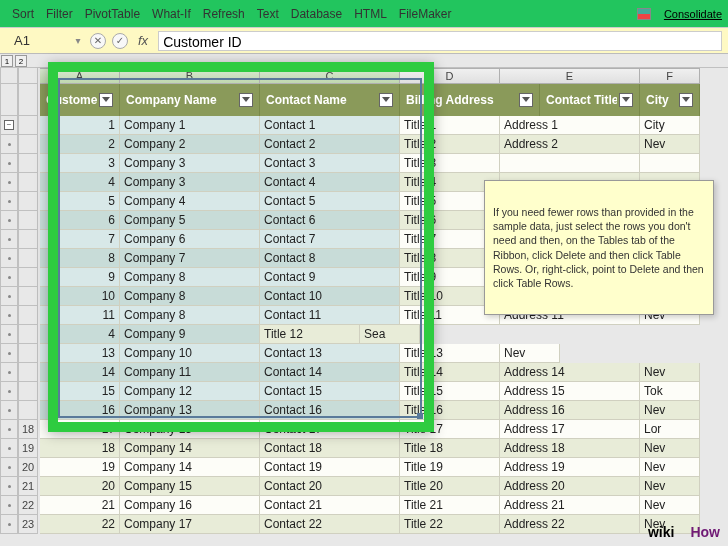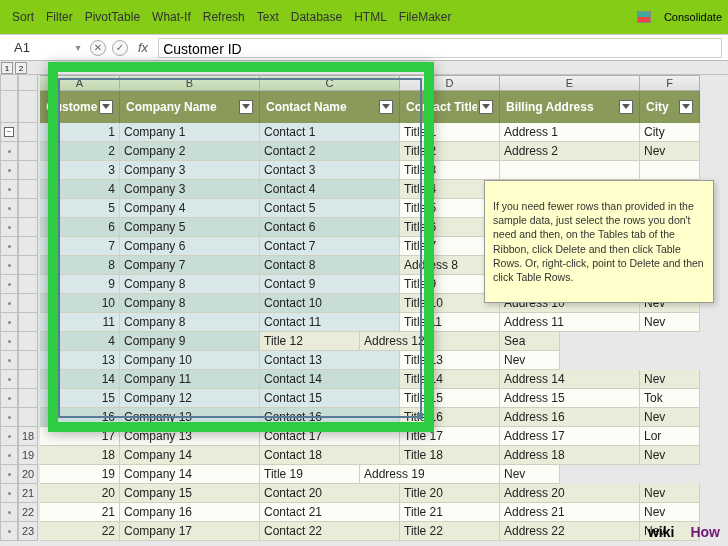--- a/index.html
+++ b/index.html
@@ -1,23 +1,23 @@
 <!DOCTYPE html>
 <html><head>
 <meta charset="utf-8">
 <style>
 * { box-sizing: border-box; margin: 0; padding: 0; font-family: Arial, sans-serif; }
 body { background: #e8e8e8; width: 728px; height: 546px; overflow: hidden; position: relative; }
 
-.toolbar { display: flex; align-items: center; padding: 2px 6px; background: #84cc16; font-size: 12px; gap: 2px; border-bottom: 1px solid #ccc; height: 35px; }
+.toolbar { display: flex; align-items: center; padding: 2px 6px; background: #22c55e; font-size: 12px; gap: 2px; border-bottom: 1px solid #ccc; height: 28px; }
 .toolbar-item { padding: 1px 6px; color: #333; cursor: pointer; }
-.consolidate { margin-left: auto; display: flex; align-items: center; gap: 13px; font-size: 11px; }
+.consolidate { margin-left: auto; display: flex; align-items: center; gap: 13px; font-size: 11px; text-decoration: underline; }
 .consolidate-icon { width: 14px; height: 12px; background: linear-gradient(to bottom, #4a9 50%, #e44 50%); border: 1px solid #888; }
 
-.formula-bar { display: flex; align-items: center; padding: 3px 6px; background: #ffffff; height: 26px; gap: 6px; border-bottom: 1px solid #bbb; }
+.formula-bar { display: flex; align-items: center; padding: 3px 6px; background: #fef9c3; height: 26px; gap: 6px; border-bottom: 1px solid #bbb; }
 .cell-ref { width: 60px; font-size: 13px; color: #333; padding-left: 8px; }
 .fb-sep { width: 12px; height: 20px; display: flex; align-items: center; justify-content: center; color: #888; font-size: 10px; }
 .fb-icon { width: 16px; height: 16px; border-radius: 50%; display: flex; align-items: center; justify-content: center; font-size: 10px; color: #666; border: 1px solid #aaa; background: #f8f8f8; }
 .fx-label { font-style: italic; font-size: 13px; color: #555; padding: 0 4px; }
 .formula-input { flex: 1; font-size: 14px; padding: 2px 4px; background: #fff; border: 1px solid #ccc; height: 20px; }
 
 .outline-bar { display: flex; height: 14px; background: #e8e8e8; border-bottom: 1px solid #c0c0c0; }
 .outline-btn { width: 12px; height: 12px; border: 1px solid #999; background: #f0f0f0; font-size: 8px; display: flex; align-items: center; justify-content: center; margin: 1px; }
 
 .sheet-wrap { position: relative; display: flex; height: calc(100% - 60px); }
@@ -44,21 +44,21 @@
 .td-cell { font-size: 12px; color: #222; display: flex; align-items: center; padding: 0 4px; border-right: 1px solid #d0d0c0; border-bottom: 1px solid #d0d0c0; background: #fdfdf8; overflow: hidden; white-space: nowrap; }
 .data-row:nth-child(even) .td-cell { background: #e8ecd8; }
 .td-cell.num { justify-content: flex-end; }
 .td-cell.sel { background: #d8e8e8 !important; }
 .data-row:nth-child(even) .td-cell.sel { background: #c8dcd8 !important; }
 
 .green-box { position: absolute; border: 10px solid #2ecc40; pointer-events: none; z-index: 50; top: 62px; left: 48px; width: 386px; height: 370px; box-shadow: 0 2px 12px rgba(0,0,0,0.3); }
 .sel-border { position: absolute; border: 2px solid #5a7a9a; pointer-events: none; z-index: 30; top: 78px; left: 58px; width: 364px; height: 340px; }
 .sel-handle { position: absolute; width: 6px; height: 6px; background: #5a7a9a; right: -3px; bottom: -3px; }
 
-.tooltip { position: absolute; top: 180px; left: 484px; width: 230px; background: #ffffcc; border: 1px solid #999; padding: 18px 8px; font-size: 10.5px; line-height: 1.35; color: #333; z-index: 60; box-shadow: 2px 2px 6px rgba(0,0,0,0.2); }
+.tooltip { position: absolute; top: 180px; left: 484px; width: 230px; background: #ffffcc; border: 1px solid #999; padding: 24px 8px; font-size: 10.5px; line-height: 1.35; color: #333; z-index: 60; box-shadow: 2px 2px 6px rgba(0,0,0,0.2); }
 
 .watermark { position: absolute; bottom: 6px; right: 8px; font-size: 14px; font-weight: bold; z-index: 70; }
 .watermark .w { color: #000000; } .watermark .h { color: #701a75; margin-left: 16px; }
 
 .c-a { width: 80px; } .c-b { width: 140px; } .c-c { width: 140px; } .c-d { width: 100px; } .c-e { width: 140px; } .c-f { width: 60px; }
 </style>
 </head>
 <body>
 
 <div class="toolbar">
@@ -201,26 +201,26 @@
           <div class="filter-btn"></div>
         </div>
         <div class="th-cell c-b">
           <span class="lbl">Company Name</span>
           <div class="filter-btn"></div>
         </div>
         <div class="th-cell c-c">
           <span class="lbl">Contact Name</span>
           <div class="filter-btn"></div>
         </div>
+        <div class="th-cell c-e">
+          <span class="lbl">Billing Address</span>
+          <div class="filter-btn"></div>
+        </div>
         <div class="th-cell c-d">
           <span class="lbl">Contact Title</span>
-          <div class="filter-btn"></div>
-        </div>
-        <div class="th-cell c-e">
-          <span class="lbl">Billing Address</span>
           <div class="filter-btn"></div>
         </div>
         <div class="th-cell c-f">
           <span class="lbl">City</span>
           <div class="filter-btn"></div>
         </div>
       </div>
     <div class="data-rows" id="data-rows">
         <div class="data-row">
           <div class="td-cell c-a num sel">1</div>
@@ -275,20 +275,21 @@
           <div class="td-cell c-b sel">Company 6</div>
           <div class="td-cell c-c sel">Contact 7</div>
           <div class="td-cell c-d">Title 7</div>
           <div class="td-cell c-e"></div>
           <div class="td-cell c-f"></div>
         </div>
         <div class="data-row">
           <div class="td-cell c-a num sel">8</div>
           <div class="td-cell c-b sel">Company 7</div>
           <div class="td-cell c-c sel">Contact 8</div>
+          <div class="td-cell c-d">Title 8</div>
           <div class="td-cell c-e">Address 8</div>
           <div class="td-cell c-f">Sea</div>
         </div>
         <div class="data-row">
           <div class="td-cell c-a num sel">9</div>
           <div class="td-cell c-b sel">Company 8</div>
           <div class="td-cell c-c sel">Contact 9</div>
           <div class="td-cell c-d">Title 9</div>
           <div class="td-cell c-e">Address 9</div>
           <div class="td-cell c-f">Nev</div>
@@ -306,21 +307,20 @@
           <div class="td-cell c-b sel">Company 8</div>
           <div class="td-cell c-c sel">Contact 11</div>
           <div class="td-cell c-d">Title 11</div>
           <div class="td-cell c-e">Address 11</div>
           <div class="td-cell c-f">Nev</div>
         </div>
         <div class="data-row">
           <div class="td-cell c-a num sel">4</div>
           <div class="td-cell c-b sel">Company 9</div>
           <div class="td-cell c-d">Title 12</div>
-          <div class="td-cell c-e">Address 12</div>
           <div class="td-cell c-f">Sea</div>
         </div>
         <div class="data-row">
           <div class="td-cell c-a num sel">13</div>
           <div class="td-cell c-b sel">Company 10</div>
           <div class="td-cell c-c sel">Contact 13</div>
           <div class="td-cell c-d">Title 13</div>
           <div class="td-cell c-f">Nev</div>
         </div>
         <div class="data-row">
@@ -359,20 +359,21 @@
           <div class="td-cell c-a num">18</div>
           <div class="td-cell c-b">Company 14</div>
           <div class="td-cell c-c">Contact 18</div>
           <div class="td-cell c-d">Title 18</div>
           <div class="td-cell c-e">Address 18</div>
           <div class="td-cell c-f">Nev</div>
         </div>
         <div class="data-row">
           <div class="td-cell c-a num">19</div>
           <div class="td-cell c-b">Company 14</div>
+          <div class="td-cell c-c">Contact 19</div>
           <div class="td-cell c-d">Title 19</div>
           <div class="td-cell c-e">Address 19</div>
           <div class="td-cell c-f">Nev</div>
         </div>
         <div class="data-row">
           <div class="td-cell c-a num">20</div>
           <div class="td-cell c-b">Company 15</div>
           <div class="td-cell c-c">Contact 20</div>
           <div class="td-cell c-d">Title 20</div>
           <div class="td-cell c-e">Address 20</div>

